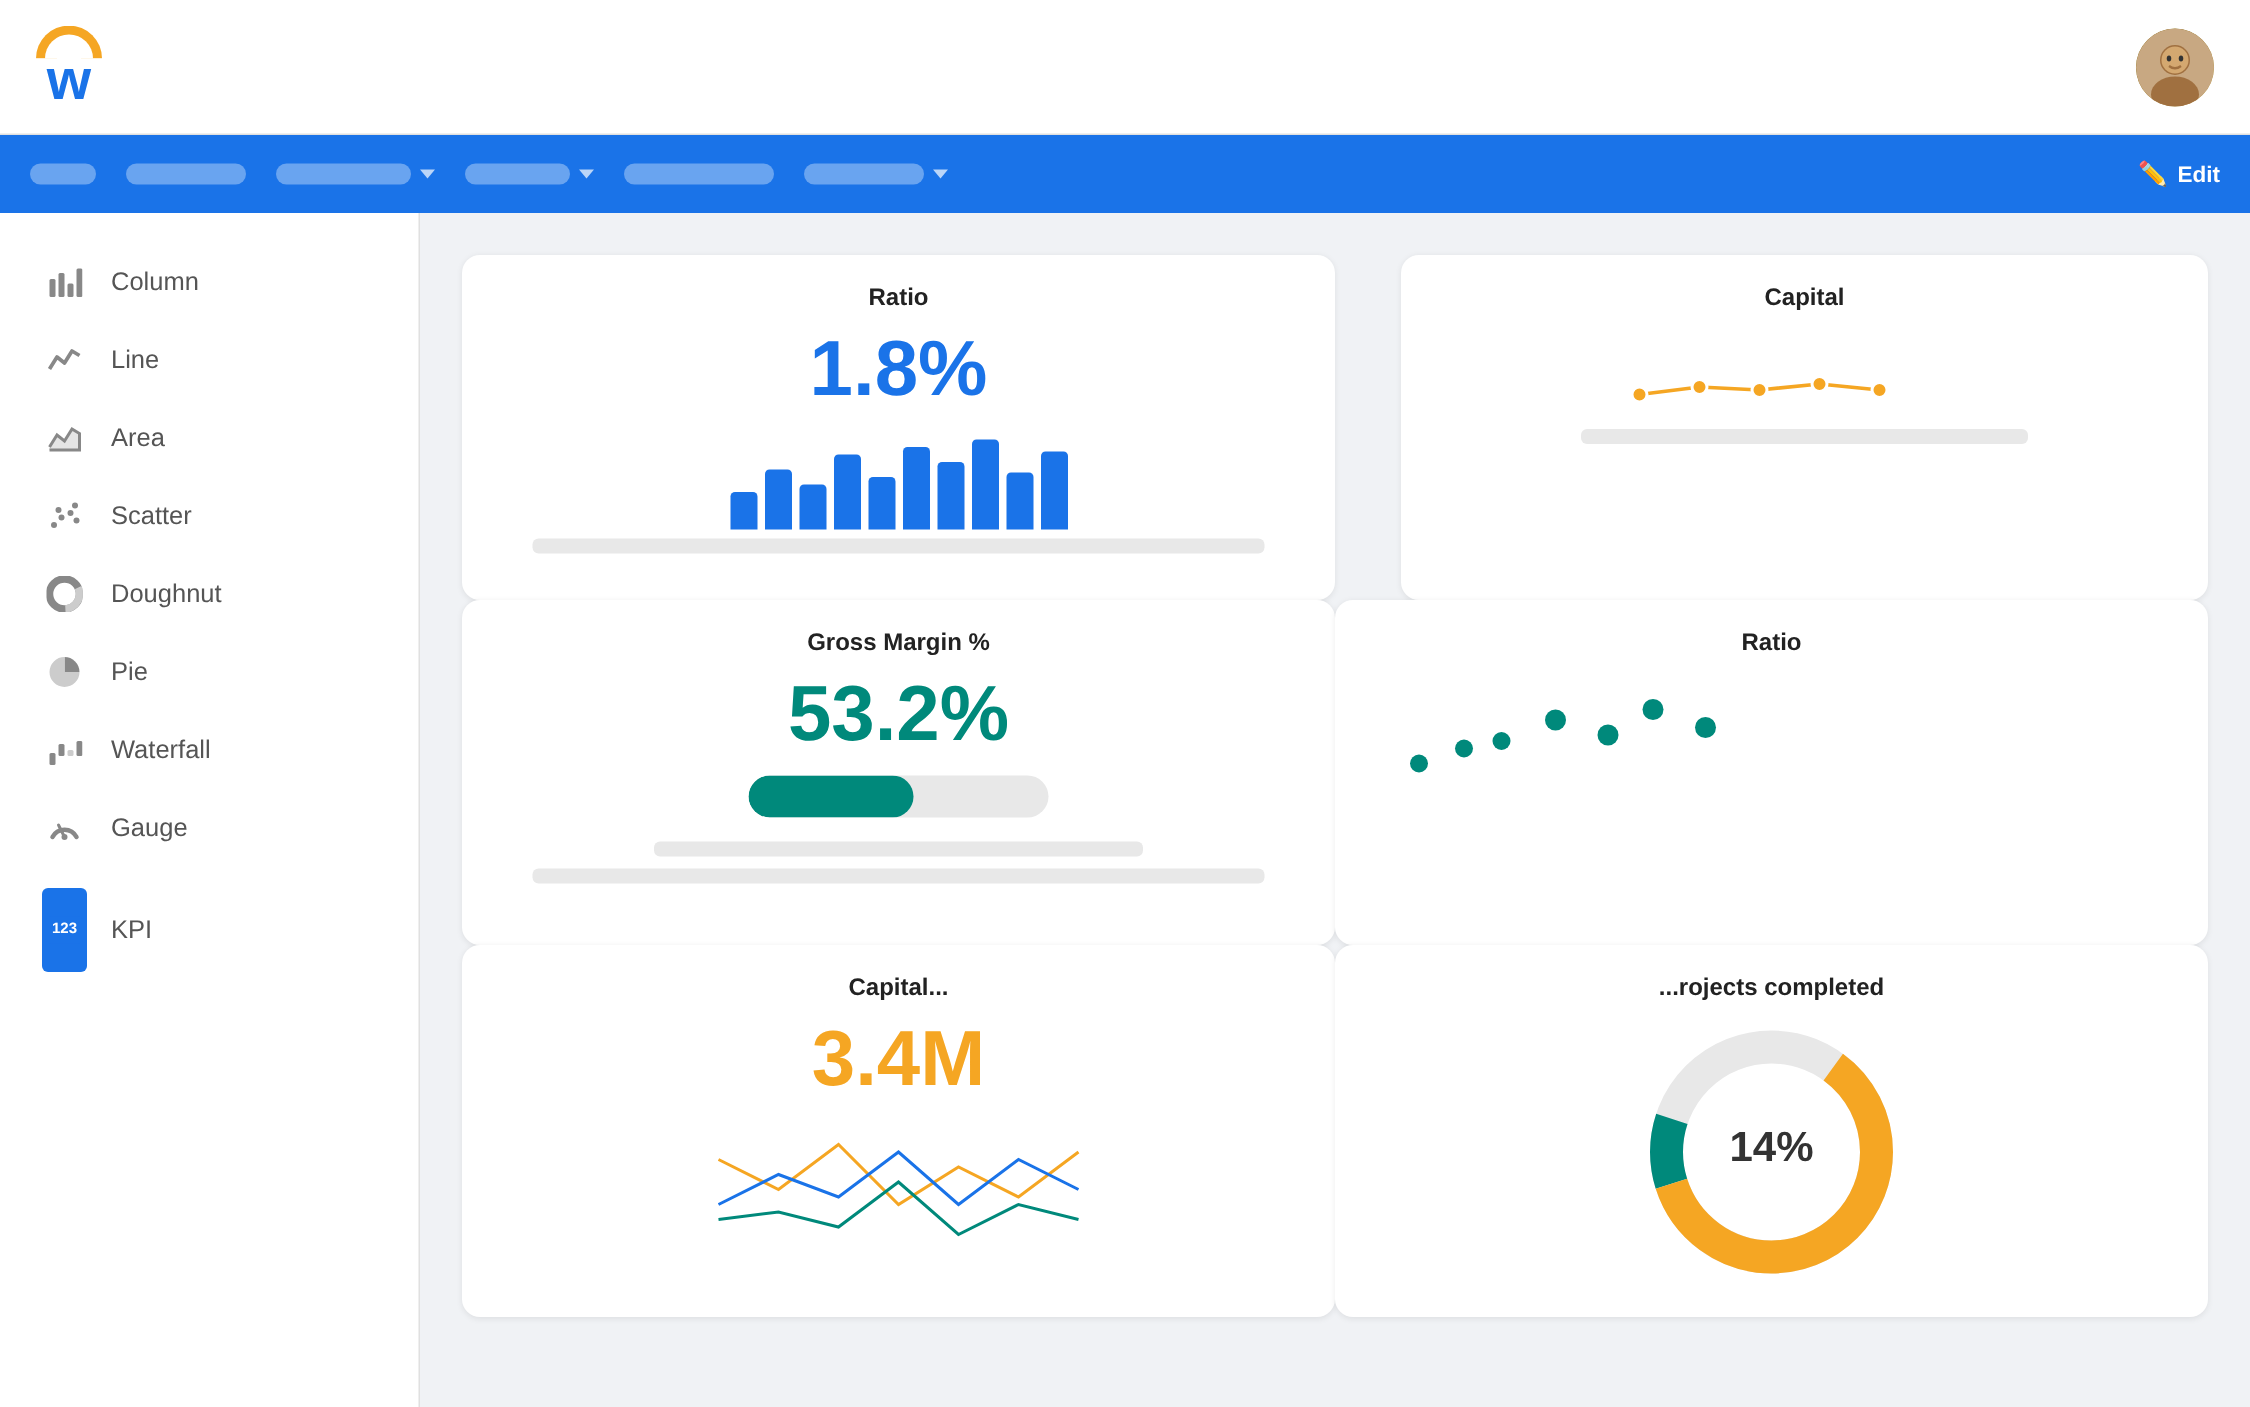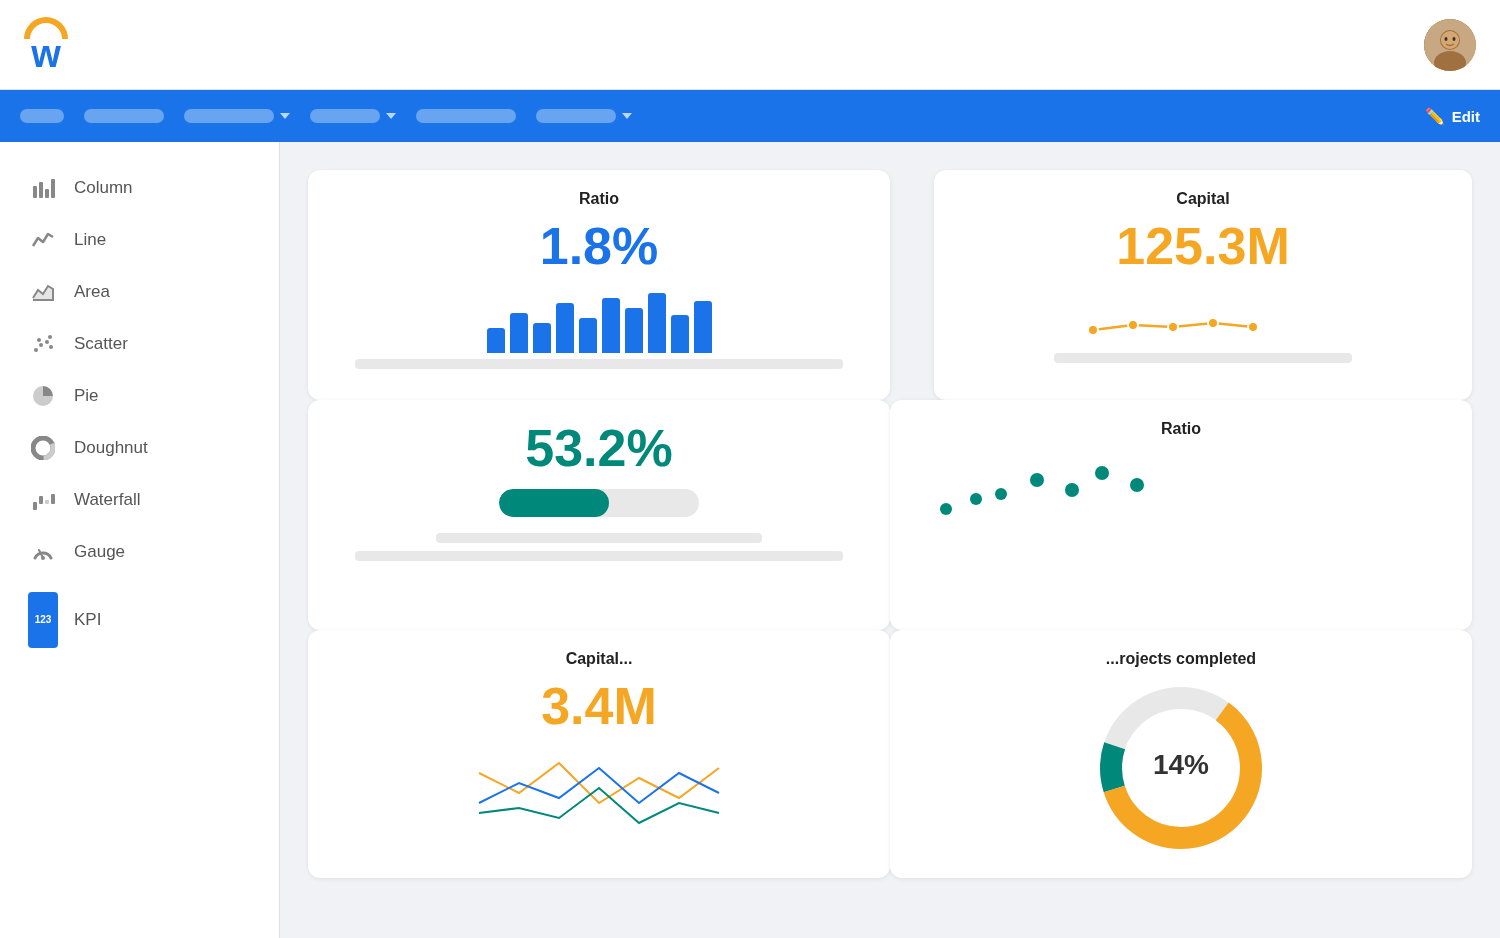--- a/index.html
+++ b/index.html
@@ -353,35 +353,35 @@
           <circle cx="19" cy="5" r="2" fill="#888"></circle>
           <circle cx="20" cy="15" r="2" fill="#888"></circle>
         </svg>
       </div>
       <span>Scatter</span>
     </div>
 
     <div class="sidebar-item">
       <div class="sidebar-icon">
         <svg width="24" height="24" viewBox="0 0 24 24" fill="none">
+          <circle cx="12" cy="12" r="10" fill="none" stroke="#888" stroke-width="5"></circle>
+          <circle cx="12" cy="12" r="10" fill="none" stroke="#ccc" stroke-width="5" stroke-dasharray="20 43" stroke-dashoffset="5"></circle>
+        </svg>
+      </div>
+      <span>Doughnut</span>
+    </div>
+
+    <div class="sidebar-item">
+      <div class="sidebar-icon">
+        <svg width="24" height="24" viewBox="0 0 24 24" fill="none">
           <path d="M12 12 L12 2 A10 10 0 0 1 22 12 Z" fill="#888"></path>
           <path d="M12 12 L22 12 A10 10 0 1 1 12 2 Z" fill="#ccc"></path>
         </svg>
       </div>
       <span>Pie</span>
-    </div>
-
-    <div class="sidebar-item">
-      <div class="sidebar-icon">
-        <svg width="24" height="24" viewBox="0 0 24 24" fill="none">
-          <circle cx="12" cy="12" r="10" fill="none" stroke="#888" stroke-width="5"></circle>
-          <circle cx="12" cy="12" r="10" fill="none" stroke="#ccc" stroke-width="5" stroke-dasharray="20 43" stroke-dashoffset="5"></circle>
-        </svg>
-      </div>
-      <span>Doughnut</span>
     </div>
 
     <div class="sidebar-item">
       <div class="sidebar-icon">
         <svg width="24" height="24" viewBox="0 0 24 24" fill="none">
           <rect x="2" y="14" width="4" height="8" rx="1" fill="#888"></rect>
           <rect x="8" y="8" width="4" height="8" rx="1" fill="#888"></rect>
           <rect x="14" y="12" width="4" height="4" rx="1" fill="#ccc"></rect>
           <rect x="20" y="6" width="4" height="10" rx="1" fill="#888"></rect>
         </svg>
@@ -427,37 +427,37 @@
             <div class="bar" style="height: 45px;"></div>
             <div class="bar" style="height: 60px;"></div>
             <div class="bar" style="height: 38px;"></div>
             <div class="bar" style="height: 52px;"></div>
           </div>
         <div class="skeleton-line skeleton-line-full"></div>
       </div>
 
       <div class="card" style="position:relative;margin-left:44px;">
         <div class="card-title">Capital</div>
-        <div class="card-value-orange">125.3M</div>
 
         <div class="mini-line-area">
           <svg width="240" height="60" viewBox="0 0 240 60">
             <polyline points="10,45 50,40 90,42 130,38 170,42" stroke="#f5a623" stroke-width="2.5" fill="none" stroke-linejoin="round"></polyline>
             <circle cx="10" cy="45" r="5" fill="#f5a623" stroke="#fff" stroke-width="2"></circle>
             <circle cx="50" cy="40" r="5" fill="#f5a623" stroke="#fff" stroke-width="2"></circle>
             <circle cx="90" cy="42" r="5" fill="#f5a623" stroke="#fff" stroke-width="2"></circle>
             <circle cx="130" cy="38" r="5" fill="#f5a623" stroke="#fff" stroke-width="2"></circle>
             <circle cx="170" cy="42" r="5" fill="#f5a623" stroke="#fff" stroke-width="2"></circle>
           </svg>
         </div>
         <div class="skeleton-line skeleton-line-short"></div>
 
       </div>
 
       <div class="card">
+        <div class="card-title">Gross Margin %</div>
         <div class="card-value-teal">53.2%</div>
         <div class="progress-bar-container">
           <div class="progress-bar-bg">
             <div class="progress-bar-fill" id="progress-fill" style="width: 55%;"></div>
           </div>
         </div>
         <div class="skeleton-line skeleton-line-short" style="margin-top:16px;"></div>
         <div class="skeleton-line skeleton-line-full" style="margin-top:8px;"></div>
       </div>
 

